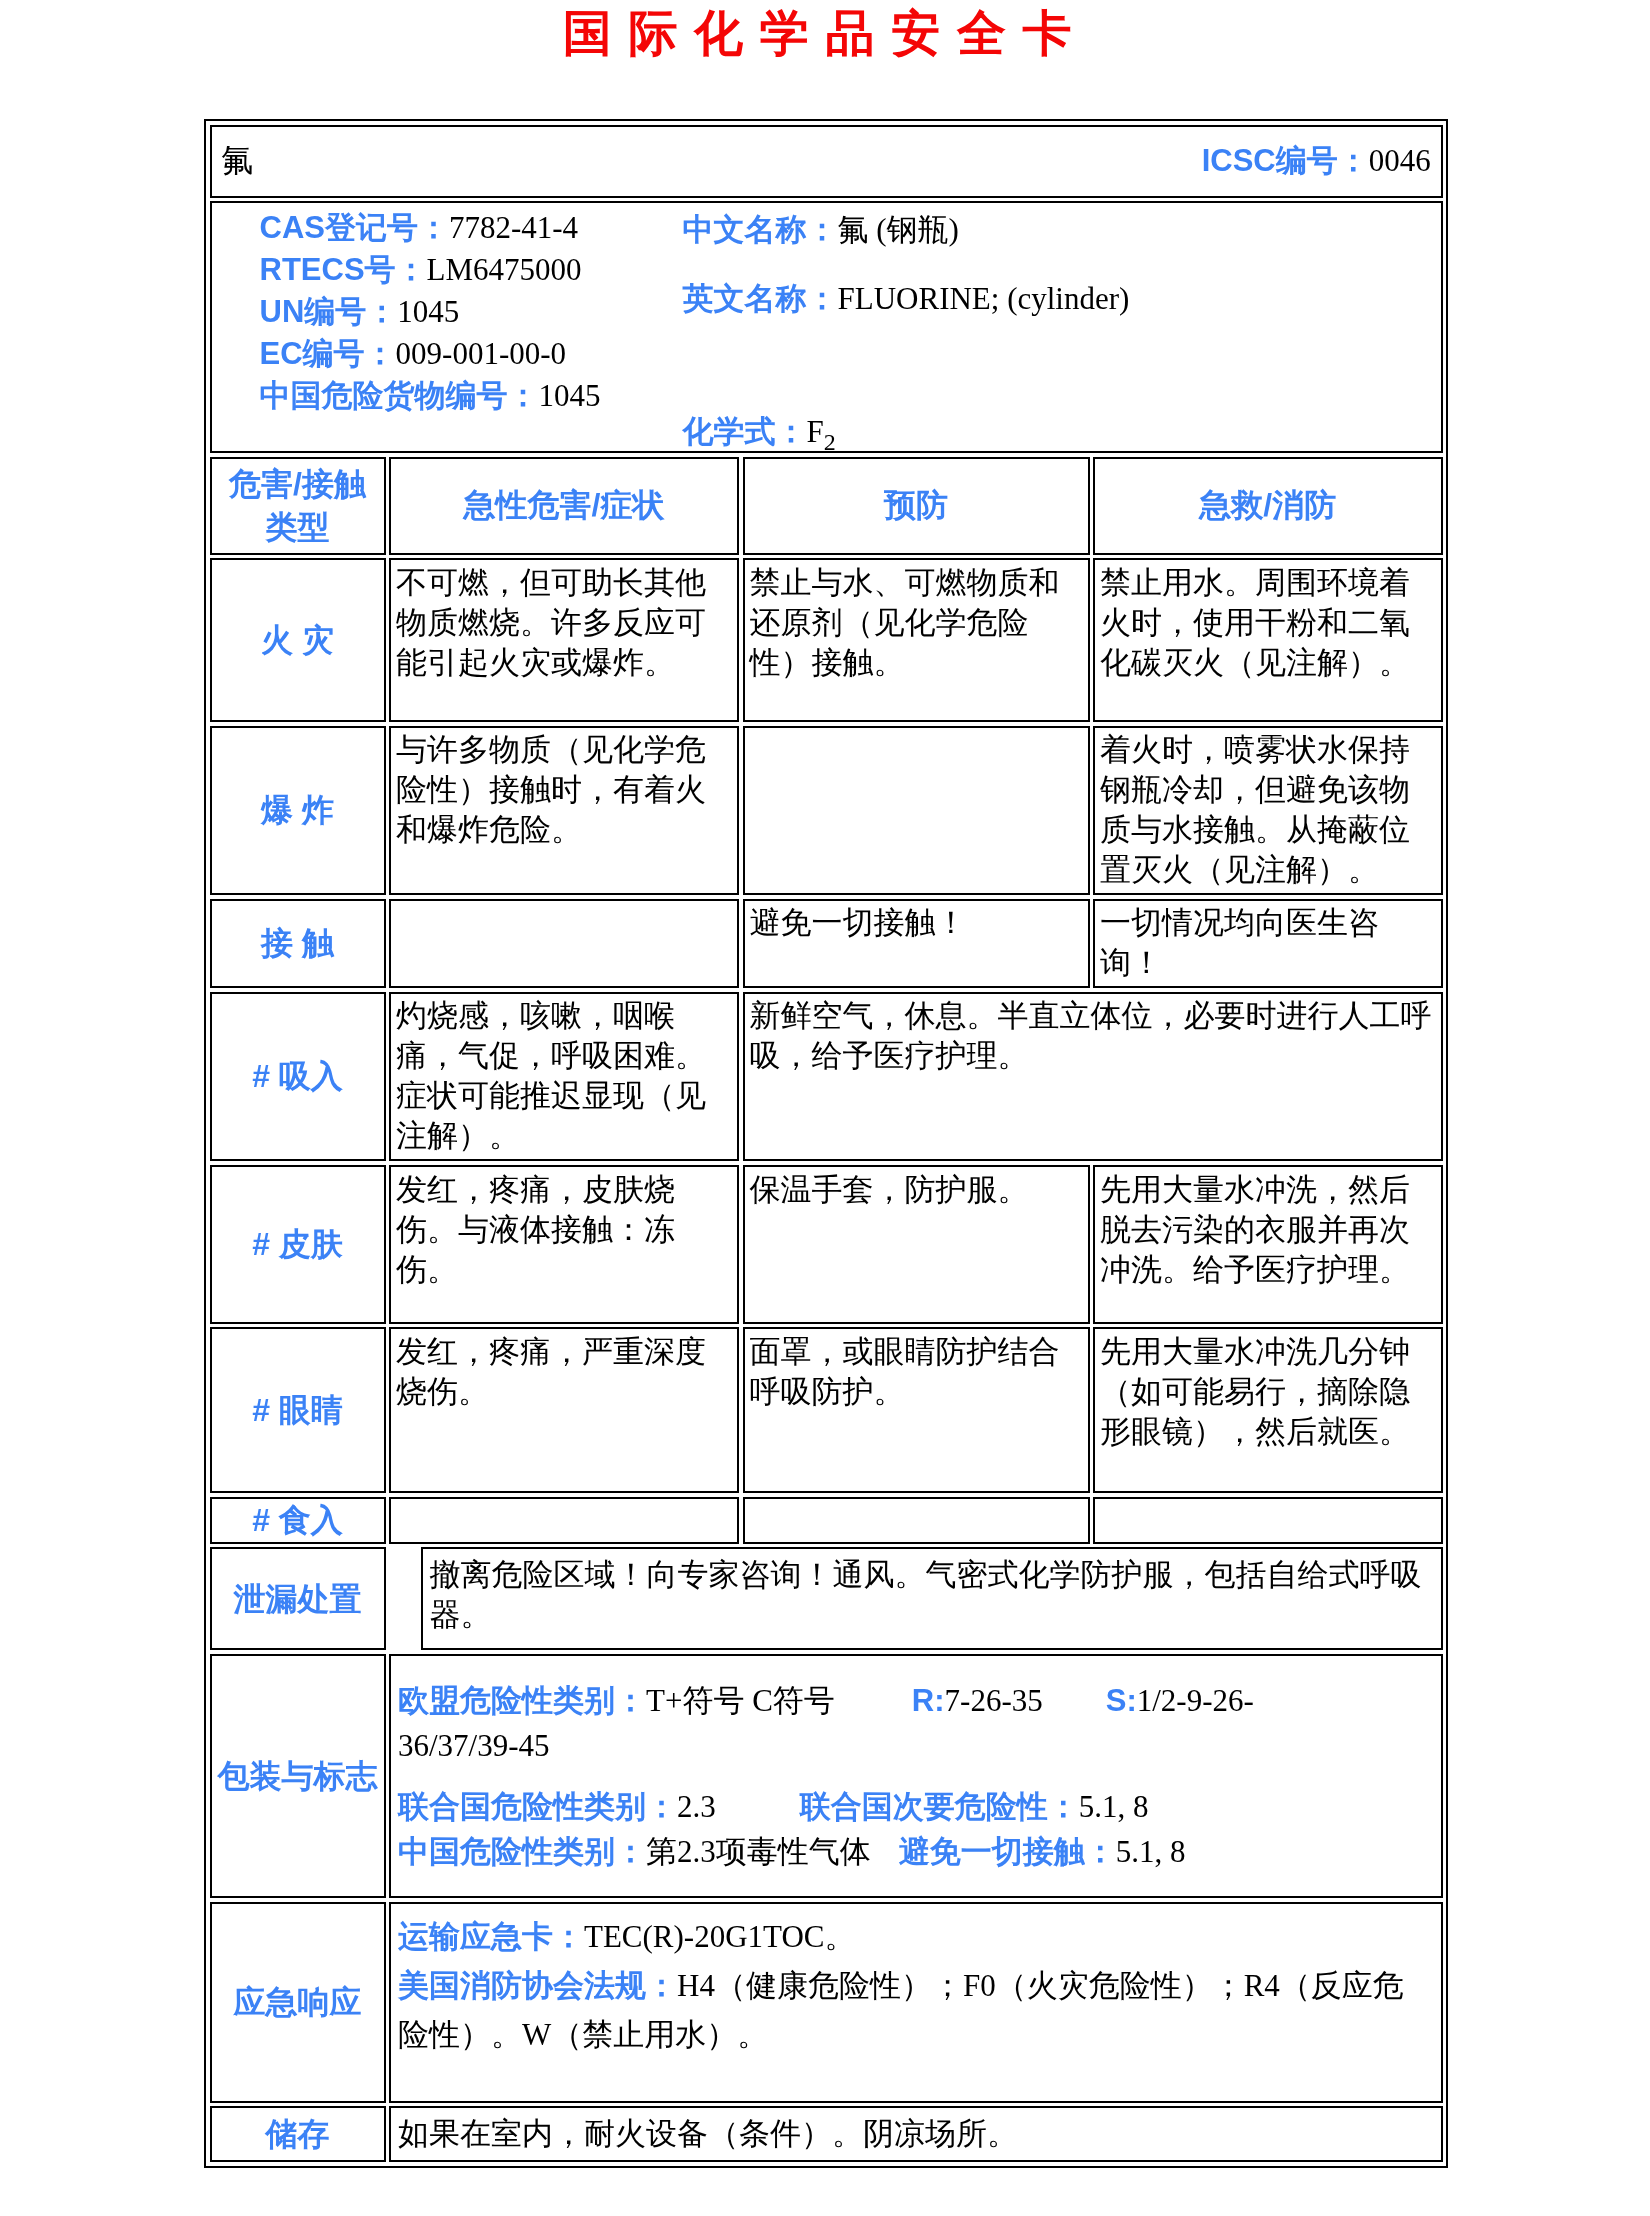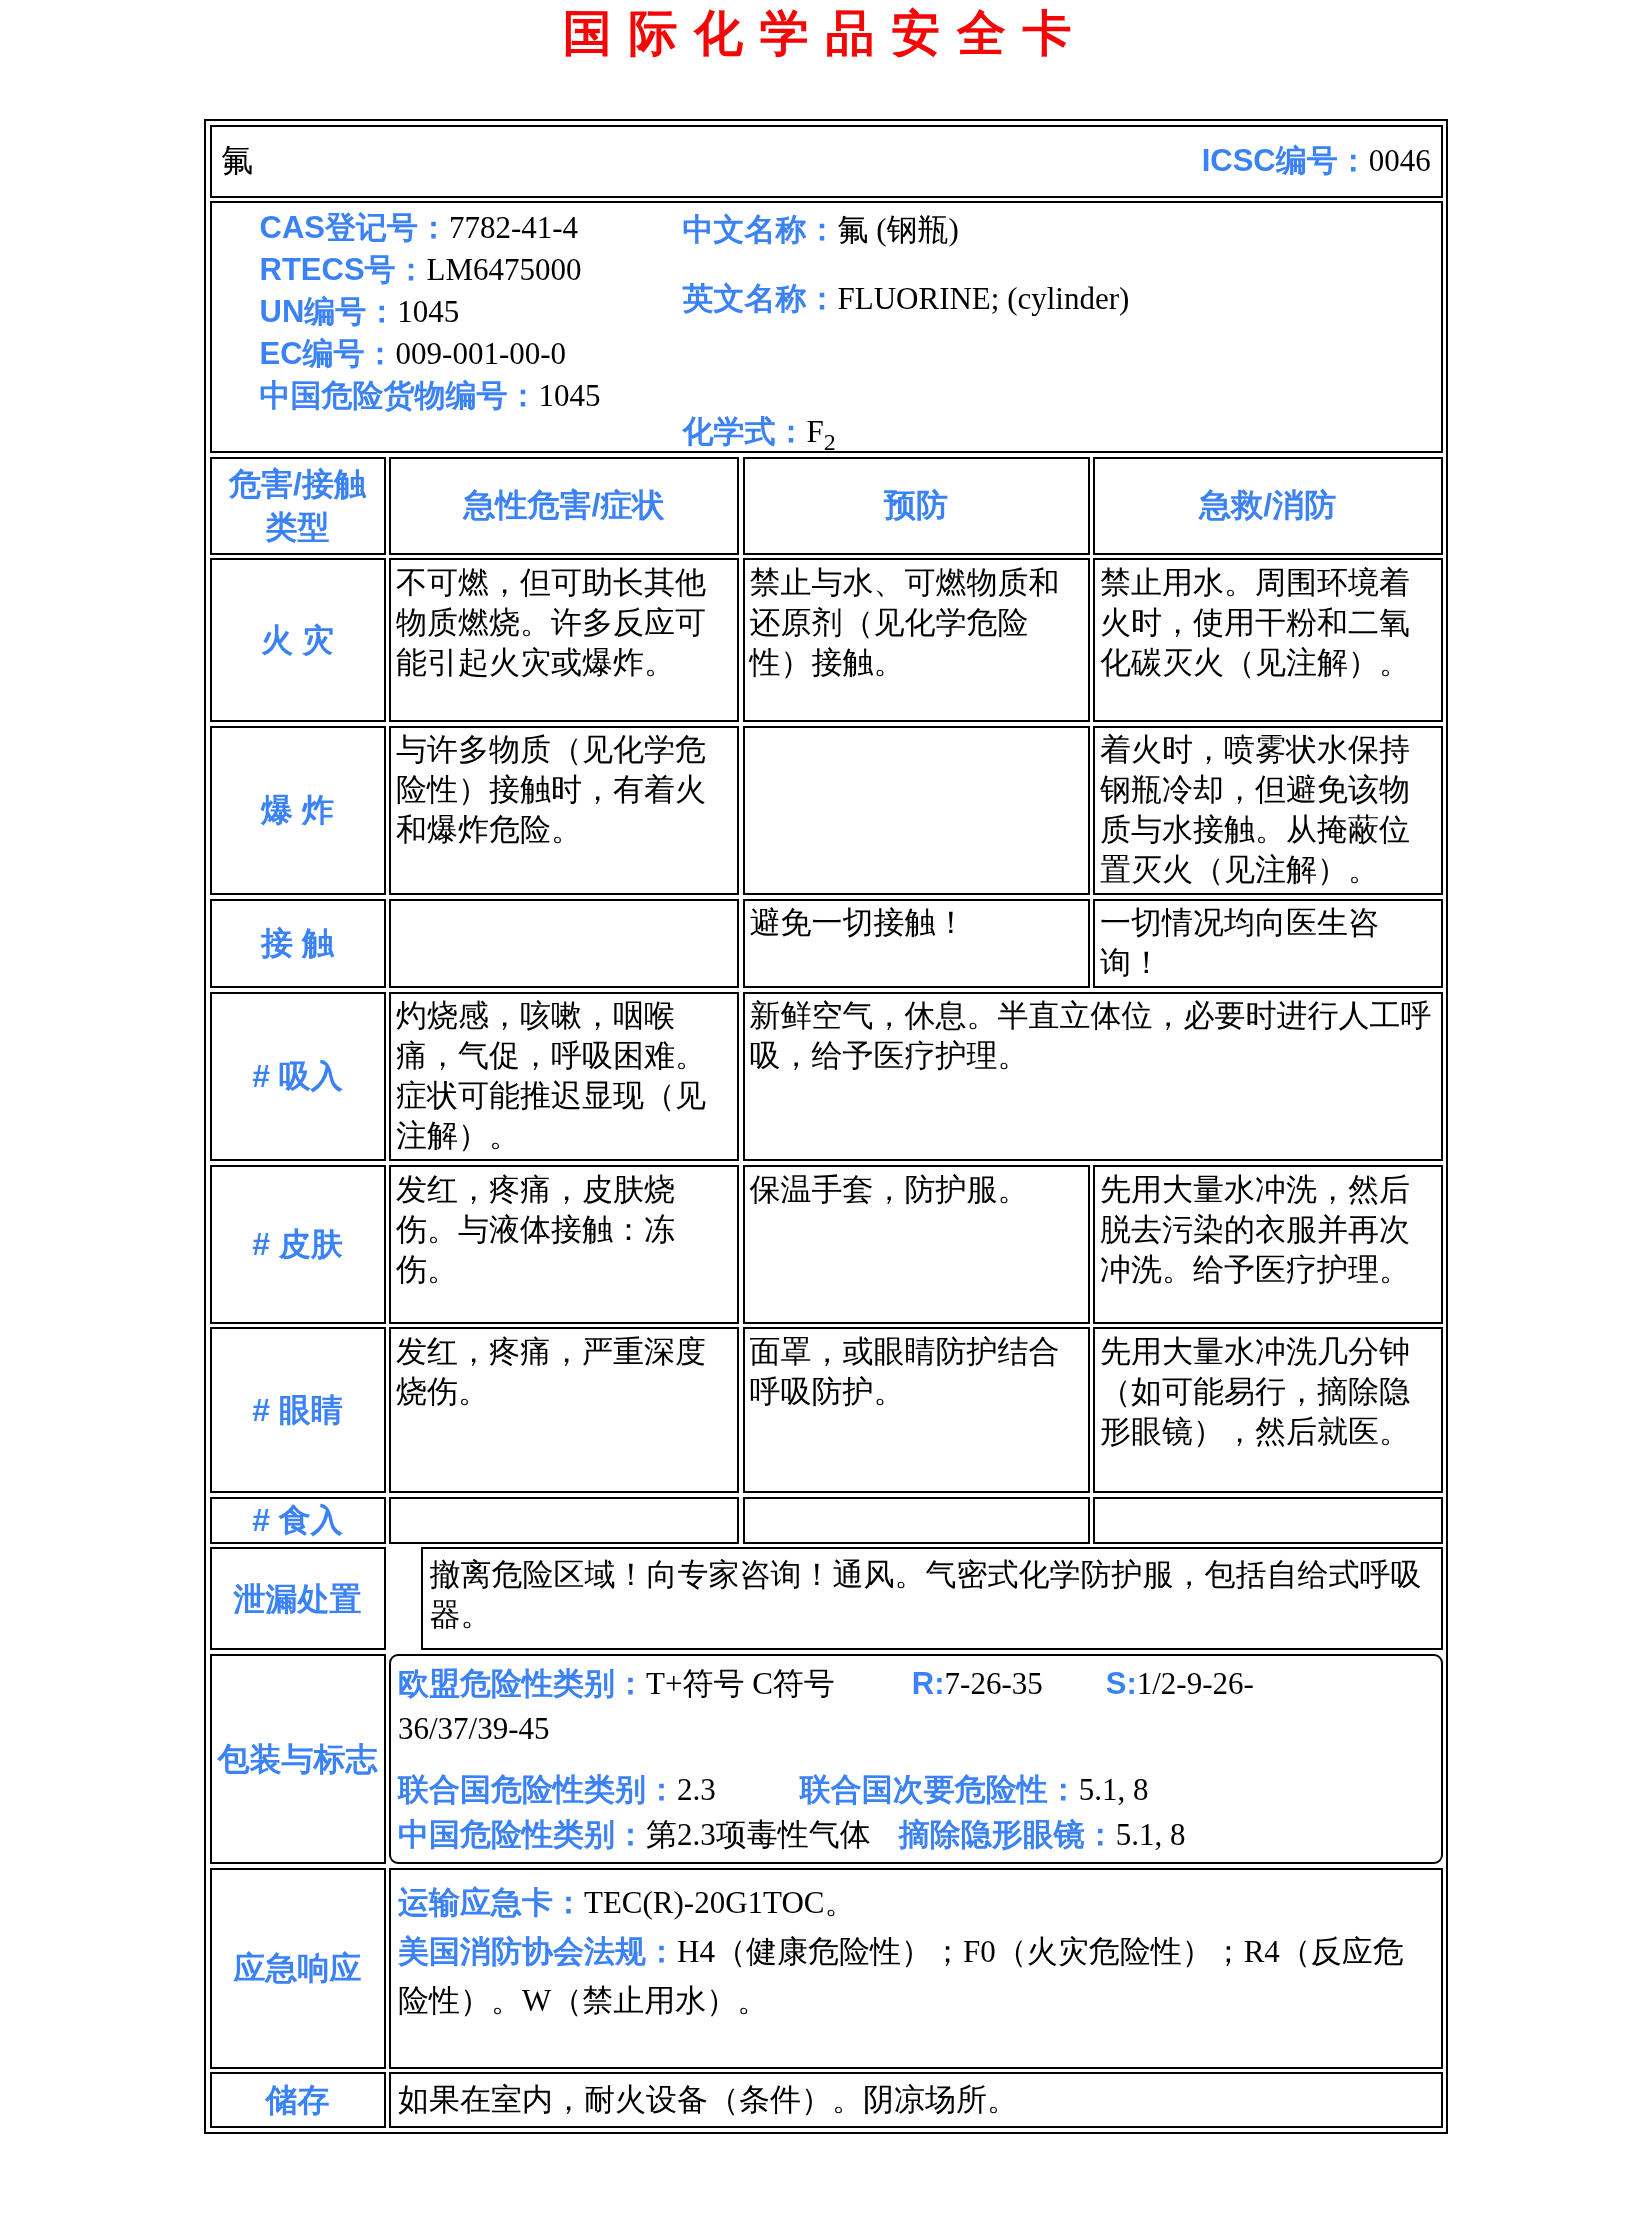--- a/index.html
+++ b/index.html
@@ -58,21 +58,21 @@
   .h-inh   { min-height:150px; }
   .h-skin  { min-height:159px; }
   .h-eye   { min-height:166px; }
   .h-ing   { min-height:47px; }
   .h-spill { min-height:103px;gap:35px; }
   .h-pack  { min-height:187px; }
   .h-emrg  { min-height:201px; }
   .h-stor  { min-height:56px; }
 
   .spill-t { padding:5.6px 7px; }
-  .pack-t  { padding:5px 7px;border-radius:9px; }
+  .pack-t  { padding:22px 7px; }
   .pack-t .pline { font-size:31px; line-height:45px; margin-bottom:16.7px; white-space:nowrap; }
   .pack-t .pline.tight { margin-bottom:0; }
   .gap110 { margin-left:77px; }
   .gap90  { margin-left:63px; }
   .gap120 { margin-left:84px; }
   .gap40  { margin-left:28px; }
   .emrg-t { padding:8.4px 7px; }
   .emrg-t .eline { font-size:31px; line-height:49px; }
   .stor-t { padding:5.6px 7px; }
 </style>
@@ -191,21 +191,21 @@
         <div class="pline tight">
           <span class="blue">欧盟危险性类别：</span><span class="val">T+符号 C符号</span><span class="blue gap110">R:</span><span class="val">7-26-35</span><span class="blue gap90">S:</span><span class="val">1/2-9-26-</span>
         </div>
         <div class="pline">
           <span class="val">36/37/39-45</span>
         </div>
         <div class="pline tight">
           <span class="blue">联合国危险性类别：</span><span class="val">2.3</span><span class="blue gap120">联合国次要危险性：</span><span class="val">5.1, 8</span>
         </div>
         <div class="pline tight">
-          <span class="blue">中国危险性类别：</span><span class="val">第2.3项毒性气体</span><span class="blue gap40">摘除隐形眼镜：</span><span class="val">5.1, 8</span>
+          <span class="blue">中国危险性类别：</span><span class="val">第2.3项毒性气体</span><span class="blue gap40">避免一切接触：</span><span class="val">5.1, 8</span>
         </div>
       </div>
     </div>
 
     <div class="trow h-emrg">
       <div class="cell c1 blue">应急响应</div>
       <div class="cell cwide content emrg-t">
         <div class="eline">
           <span class="blue">运输应急卡：</span><span class="val">TEC(R)-20G1TOC。</span>
         </div>

